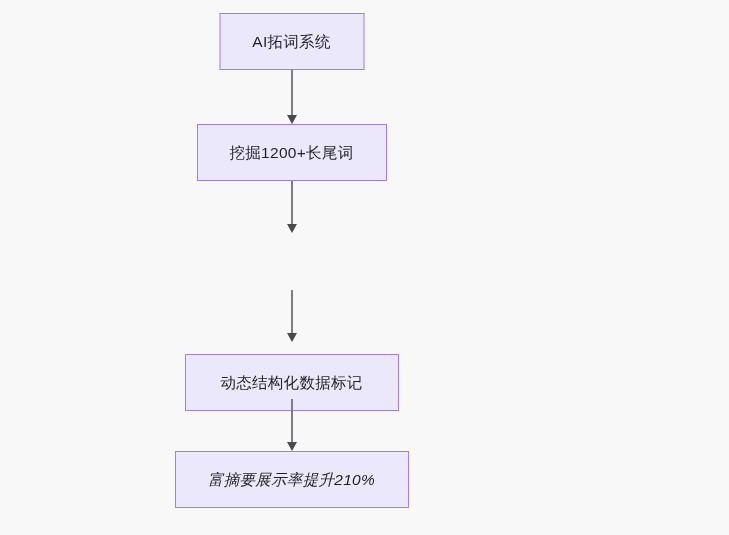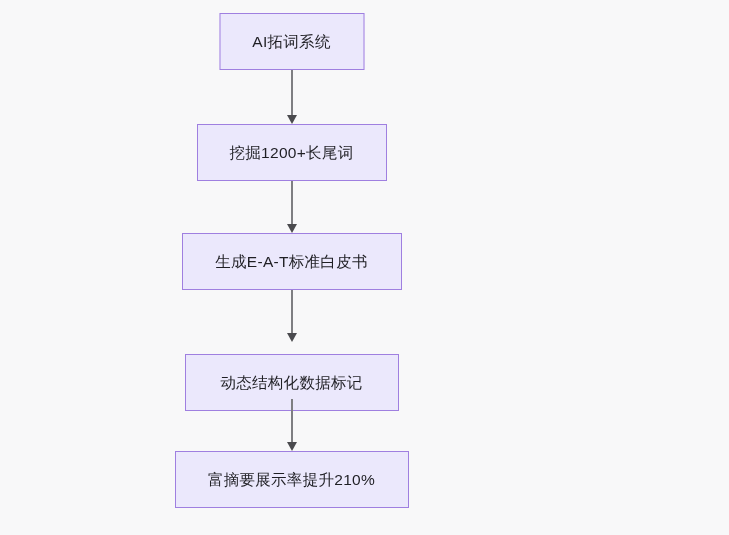--- a/index.html
+++ b/index.html
@@ -52,21 +52,21 @@
   .node-label {
     display: block;
     padding: 0 14px;
   }
 
   
   .node-1 { top: 13px;  width: 145px; }
   .node-2 { top: 124px; width: 190px; text-align: right; }
   .node-3 { top: 233px; width: 220px; }
   .node-4 { top: 354px; width: 214px; }
-  .node-5 { top: 451px; width: 234px; }
+  .node-5 { top: 451px; width: 234px; font-style: italic; }
 
   .connector {
     position: absolute;
     left: 50%;
     transform: translateX(-50%);
     width: 14px;
   }
   .connector .line {
     position: absolute;
     left: 50%;
@@ -115,23 +115,20 @@
 
     <div class="node node-2">
       <span class="node-label">挖掘1200+长尾词</span>
     </div>
 
     <div class="connector conn-2">
       <span class="line"></span>
       <span class="head"></span>
     </div>
 
-    <div class="node node-3">
-      <span class="node-label">生成E-A-T标准白皮书</span>
-    </div>
 
     <div class="connector conn-3">
       <span class="line"></span>
       <span class="head"></span>
     </div>
 
     <div class="node node-4">
       <span class="node-label">动态结构化数据标记</span>
     </div>
 

